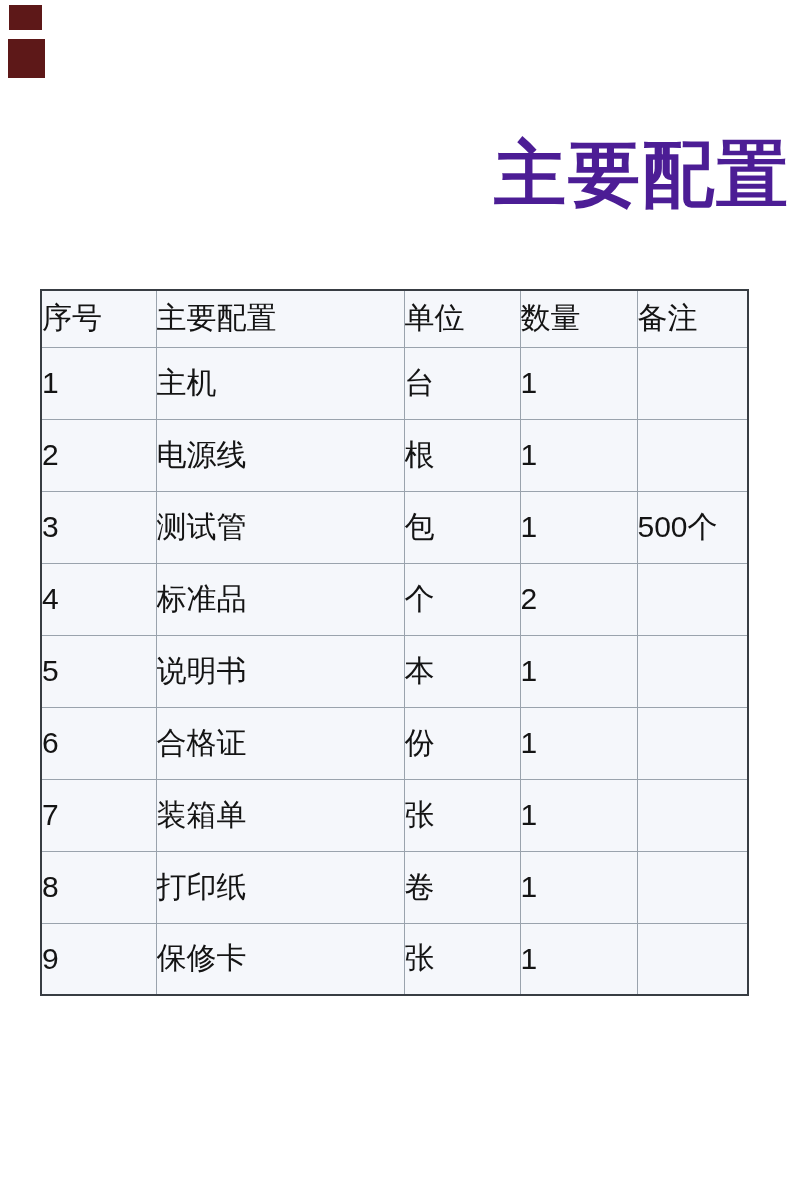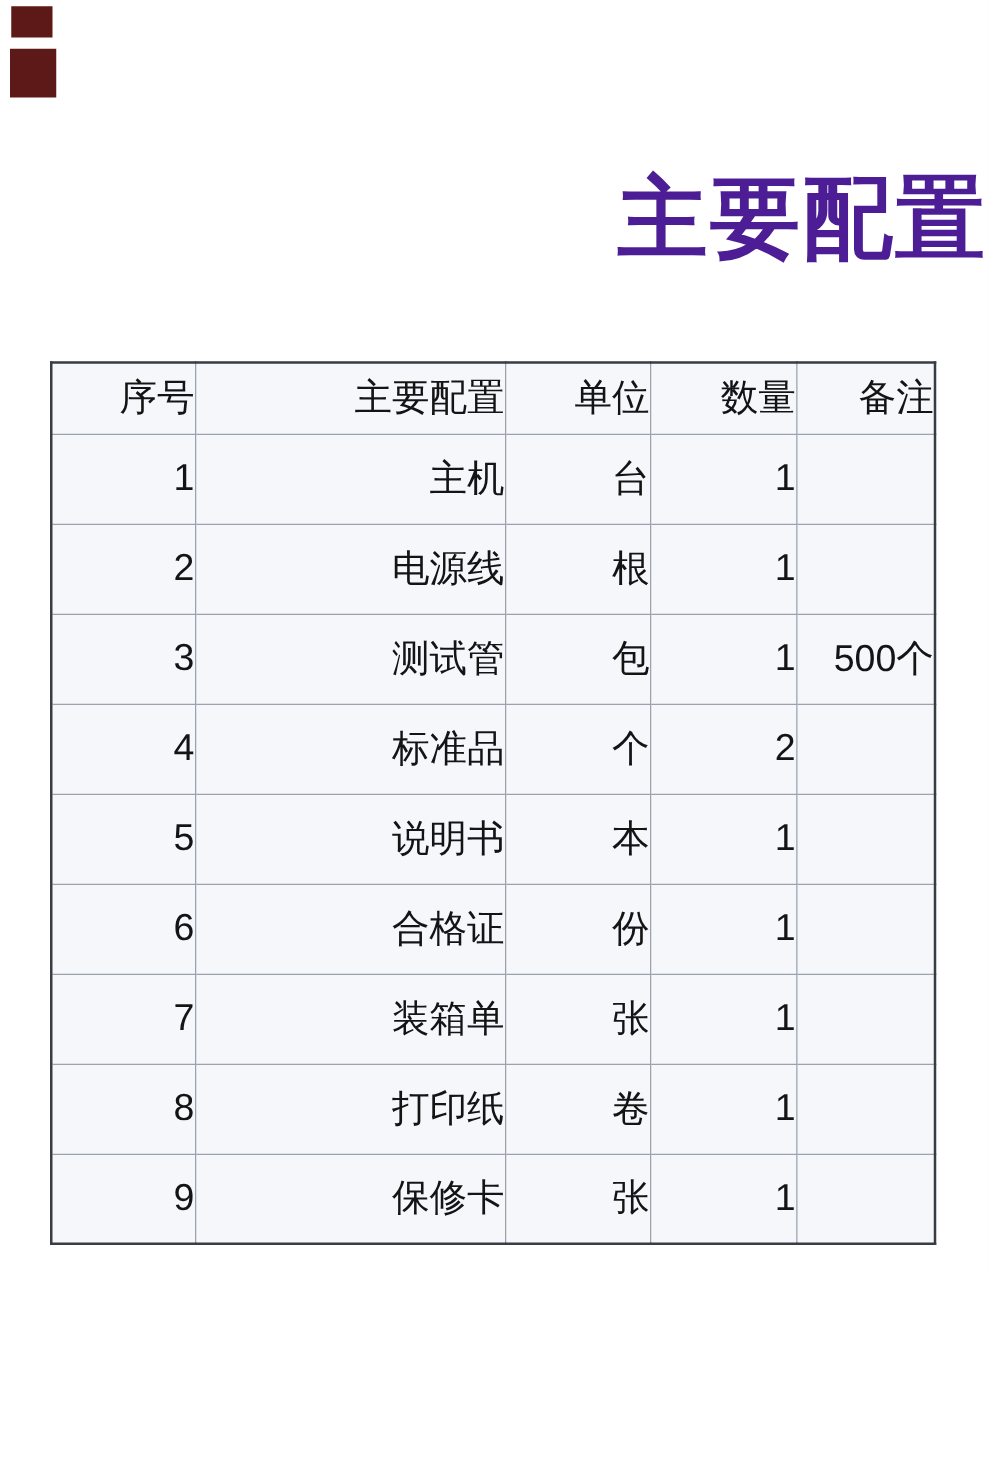--- a/index.html
+++ b/index.html
@@ -25,21 +25,21 @@
   }
 
   table.config{
     position:absolute;left:40px;top:289px;
     width:707px;border-collapse:collapse;table-layout:fixed;
     background:#f5f7fb;
     border:2px solid #383d43;
   }
   table.config th, table.config td{
     border:1px solid #9aa3ad;
-    text-align:right;vertical-align:middle;
+    text-align:left;vertical-align:middle;
     padding:0;color:#141414;
     font-family:"Liberation Sans","DejaVu Sans",sans-serif;
     font-size:30px;font-weight:500;
     overflow:hidden;white-space:nowrap;
   }
   table.config thead tr{height:57px;}
   table.config tbody tr{height:72px;}
   td.num{
     font-family:"Liberation Serif","DejaVu Serif",serif;
     font-size:38px;font-weight:400;

